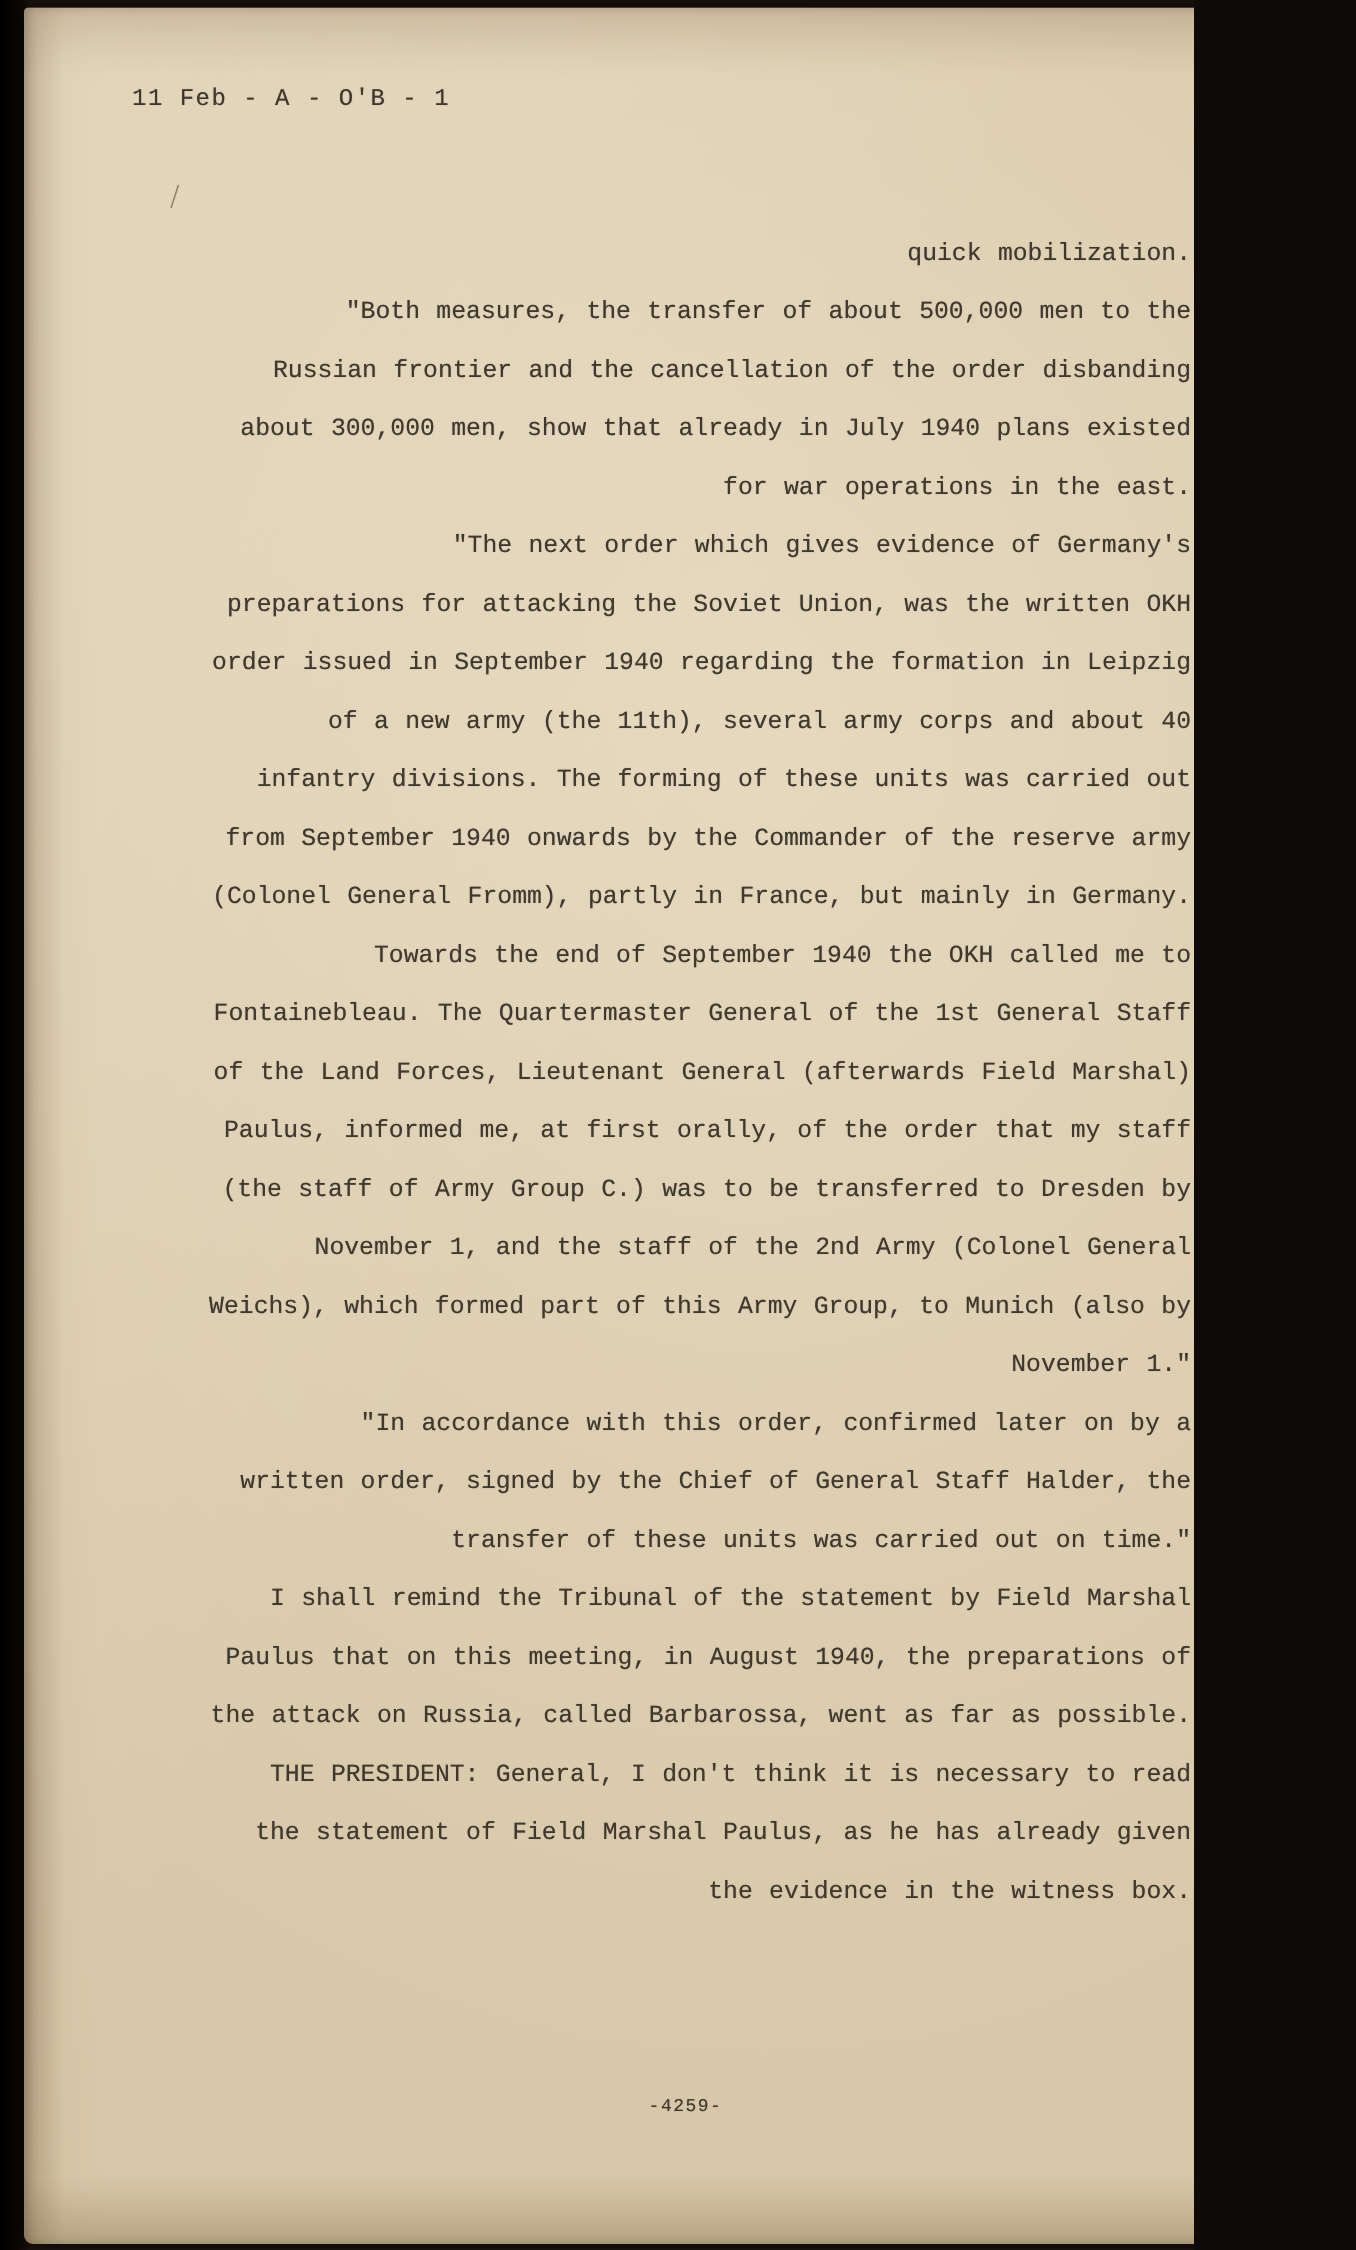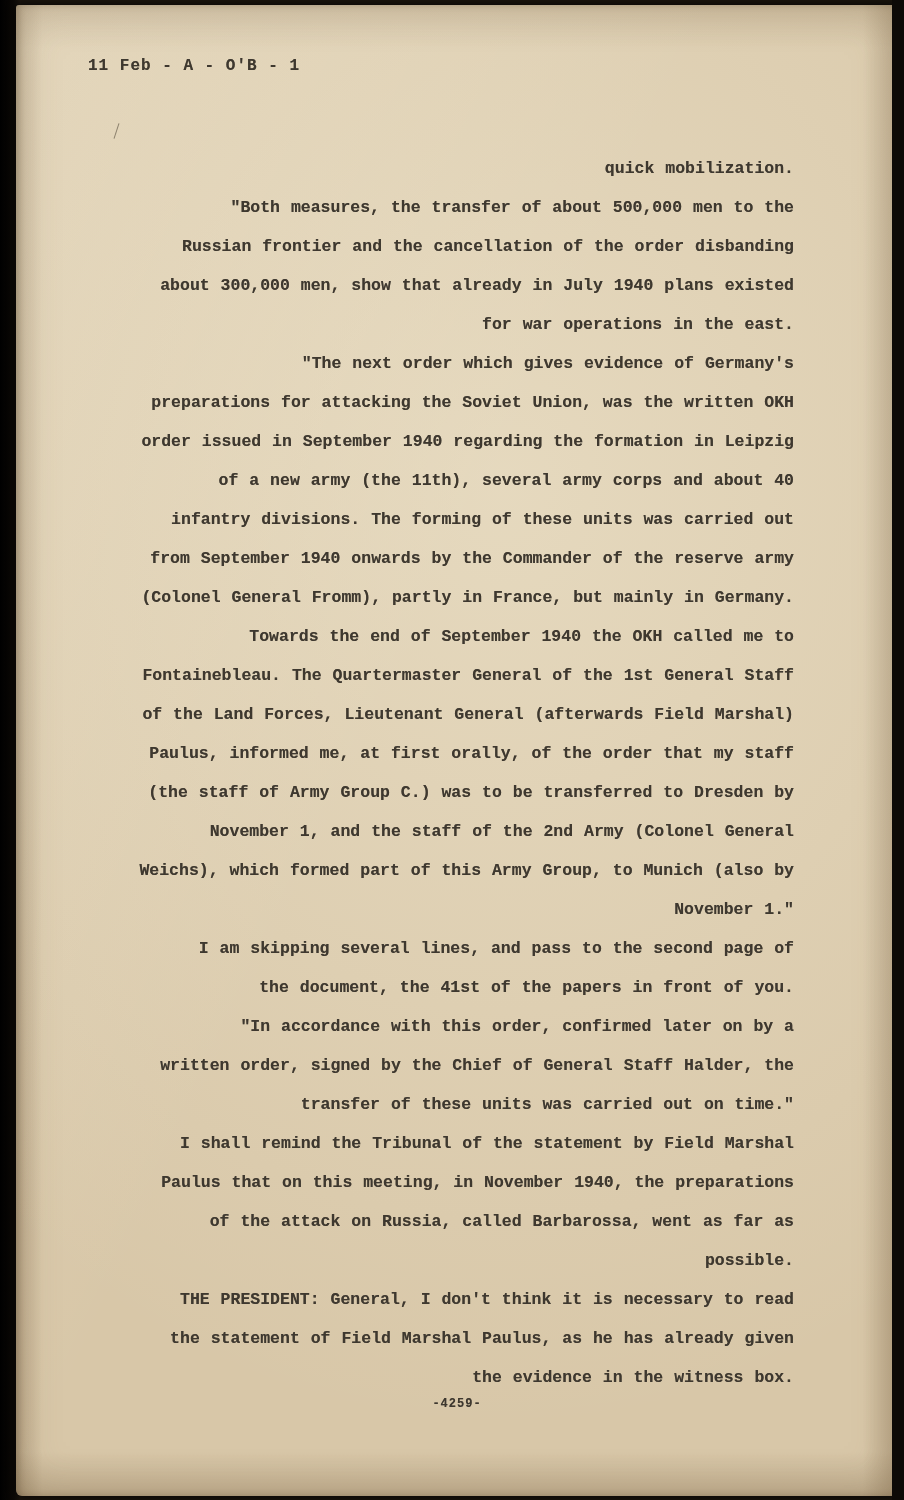--- a/index.html
+++ b/index.html
@@ -2,28 +2,27 @@
 <html><head>
 <meta charset="utf-8">
 <style>
   html, body {
     margin: 0;
     padding: 0;
     background: #0d0a07;
   }
   #stage {
     position: relative;
-    width: 892px;
+    width: 796px;
     height: 1500px;
     background:
       linear-gradient(90deg, #000 0px, #0c0906 14px, #1a140d 20px),
       #0d0a07;
     overflow: hidden;
     font-family: "Liberation Mono", "DejaVu Sans Mono", monospace;
-    font-weight: bold;
   }
   #paper {
     position: absolute;
     left: 16px;
     top: 5px;
     width: 882px;
     height: 1491px;
     background-color: #d8c7a8;
     background-image:
       radial-gradient(ellipse 120% 85% at 55% 32%, rgba(250,244,224,0.40), rgba(250,244,224,0) 75%),
@@ -91,22 +90,21 @@
   <div id="paper">
 
     <div id="docket-header" class="ink">11 Feb - A - O'B - 1</div>
 
     <div id="stray-mark"></div>
 
     <div id="doc-body" class="ink">
       <p>quick mobilization.</p>
       <p class="indent">"Both measures, the transfer of about 500,000 men to the Russian frontier and the cancellation of the order disbanding about 300,000 men, show that already in July 1940 plans existed for war operations in the east.</p>
       <p class="indent">"The next order which gives evidence of Germany's preparations for attacking the Soviet Union, was the written OKH order issued in September 1940 regarding the formation in Leipzig of a new army (the 11th), several army corps and about 40 infantry divisions.  The forming of these units was carried out from September 1940 onwards by the Commander of the reserve army (Colonel General Fromm), partly in France, but mainly in Germany.  Towards the end of September 1940 the OKH called me to Fontainebleau.  The Quartermaster General of the 1st General Staff of the Land Forces, Lieutenant General (afterwards Field Marshal) Paulus, informed me, at first orally, of the order that my staff (the staff of Army Group C.) was to be transferred to Dresden by November 1, and the staff of the 2nd Army (Colonel General Weichs), which formed part of this Army Group, to Munich (also by November 1."</p>
-      <p class="indent">I am skipping several lines, and pass to the second page of the document, the 41st of the papers in front of you.</p>
       <p class="indent">"In accordance with this order, confirmed later on by a written order, signed by the Chief of General Staff Halder, the transfer of these units was carried out on time."</p>
-      <p class="indent">I shall remind the Tribunal of the statement by Field Marshal Paulus that on this meeting, in November 1940, the preparations of the attack on Russia, called Barbarossa, went as far as possible.</p>
+      <p class="indent">I shall remind the Tribunal of the statement by Field Marshal Paulus that on this meeting, in August 1940, the preparations of the attack on Russia, called Barbarossa, went as far as possible.</p>
       <p class="indent">THE PRESIDENT:  General, I don't think it is necessary to read the statement of Field Marshal Paulus, as he has already given the evidence in the witness box.</p>
     </div>
 
     <div id="page-number" class="ink">-4259-</div>
 
   </div>
 </div>
 
 </body></html>

